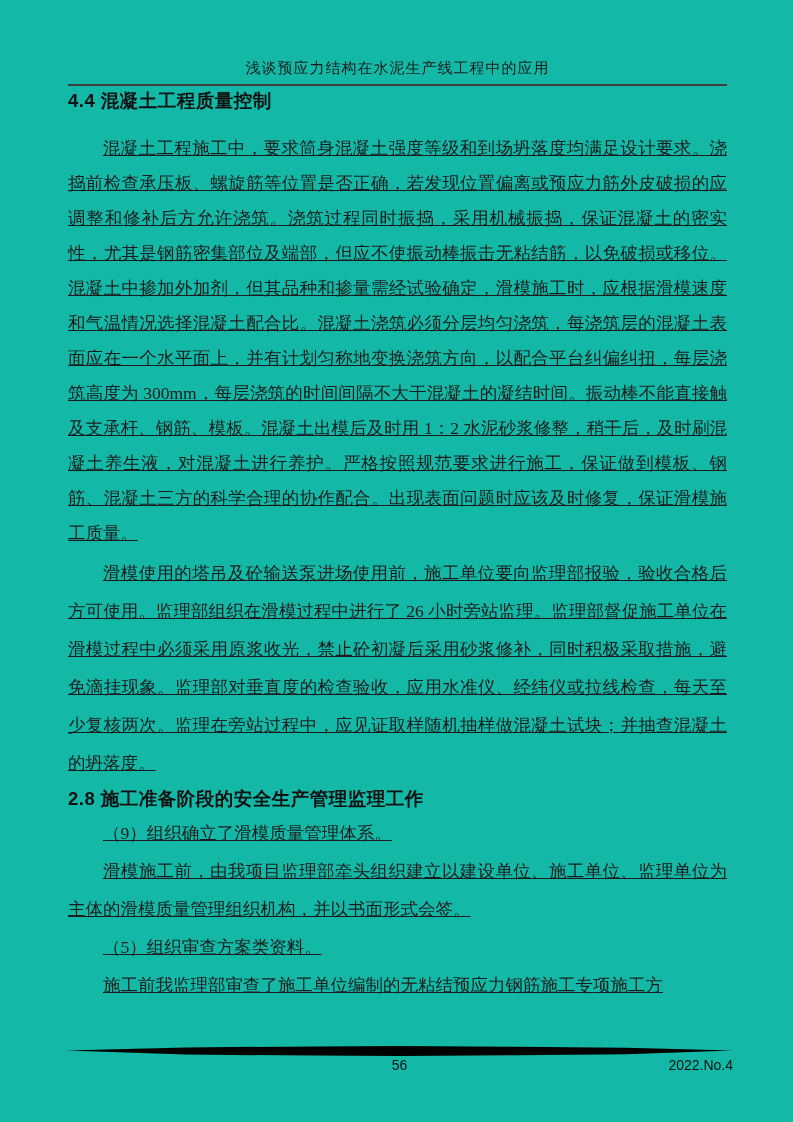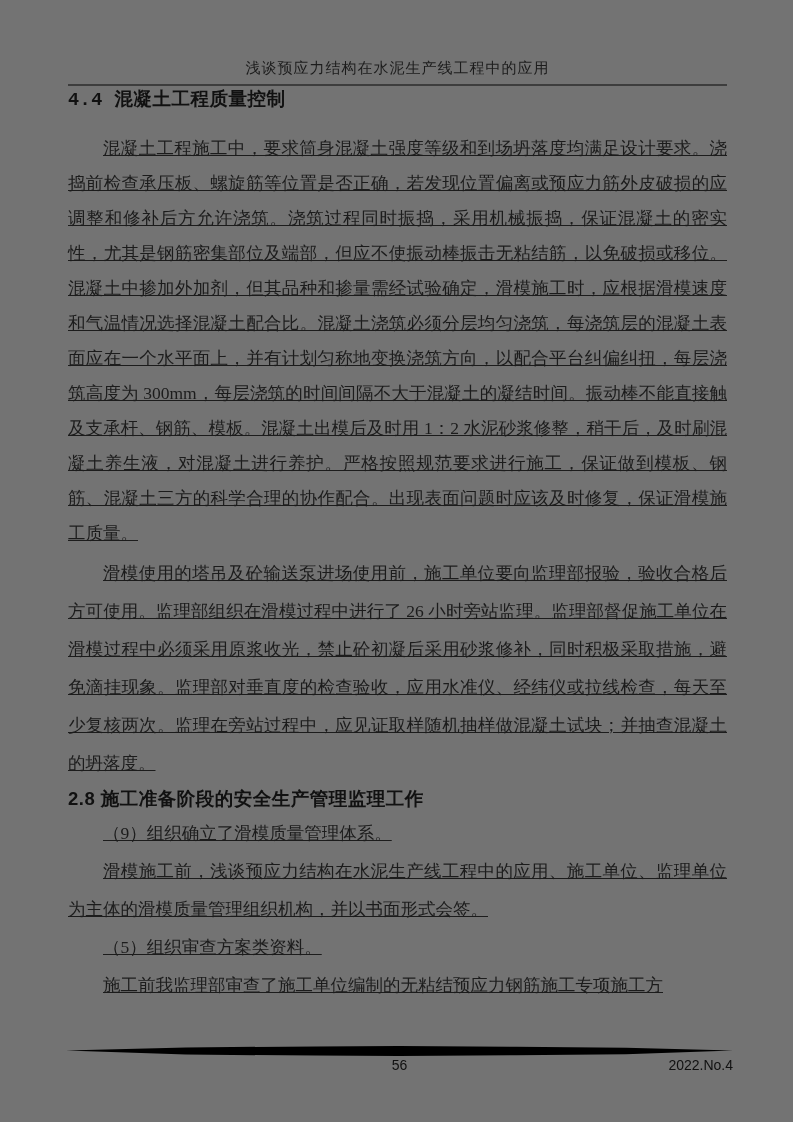--- a/index.html
+++ b/index.html
@@ -1,19 +1,19 @@
 <!DOCTYPE html>
 <html><head>
 <meta charset="utf-8">
 <style>
   html,body { margin:0; padding:0; background:#ffffff; }
   .page {
     position:relative;
     width:793px; height:1122px;
-    background:#737373;
+    background:#14b8a6;
     box-sizing:border-box;
     padding:58px 66px 0 68px;
     overflow:hidden;
     font-family:"Liberation Serif","DejaVu Serif",serif;
     color:#1a1a1a;
   }
   
   .running-title {
     text-align:center;
     font-size:15px;
@@ -49,21 +49,21 @@
   .para {
     font-size:17.5px;
     line-height:38px;
     text-align:justify;
     text-indent:2em;
     margin:0;
     color:#1c1c1c;
     text-decoration:underline;
   }
   
-  [data-name="sec-4-4"]               { margin-top:2px;font-family:Liberation Mono, monospace; }
+  [data-name="sec-4-4"]               { margin-top:2px; }
   [data-name="para-concrete-quality"] { line-height:35px; margin-top:17px; }
   [data-name="para-supervision"]      { margin-top:3px; }
   [data-name="sec-5"]                 { margin-top:2px; }
   [data-name="sec-5-1"]               { margin-top:4px; }
   [data-name="para-item-1"]           { margin-top:2px; }
   
   .page-footer {
     position:absolute;
     left:66px; right:60px;
     top:1046px;
@@ -89,21 +89,21 @@
     <div class="running-title" data-name="running-title">浅谈预应力结构在水泥生产线工程中的应用</div>
     <div class="head-rule" data-name="header-rule"></div>
   </div>
 
   <main class="doc-body" data-name="document-body">
       <h2 class="hd-lv2" data-name="sec-4-4">4.4 混凝土工程质量控制</h2>
       <p class="para" data-name="para-concrete-quality">混凝土工程施工中，要求筒身混凝土强度等级和到场坍落度均满足设计要求。浇捣前检查承压板、螺旋筋等位置是否正确，若发现位置偏离或预应力筋外皮破损的应调整和修补后方允许浇筑。浇筑过程同时振捣，采用机械振捣，保证混凝土的密实性，尤其是钢筋密集部位及端部，但应不使振动棒振击无粘结筋，以免破损或移位。混凝土中掺加外加剂，但其品种和掺量需经试验确定，滑模施工时，应根据滑模速度和气温情况选择混凝土配合比。混凝土浇筑必须分层均匀浇筑，每浇筑层的混凝土表面应在一个水平面上，并有计划匀称地变换浇筑方向，以配合平台纠偏纠扭，每层浇筑高度为 300mm，每层浇筑的时间间隔不大于混凝土的凝结时间。振动棒不能直接触及支承杆、钢筋、模板。混凝土出模后及时用 1：2 水泥砂浆修整，稍干后，及时刷混凝土养生液，对混凝土进行养护。严格按照规范要求进行施工，保证做到模板、钢筋、混凝土三方的科学合理的协作配合。出现表面问题时应该及时修复，保证滑模施工质量。</p>
       <p class="para" data-name="para-supervision">滑模使用的塔吊及砼输送泵进场使用前，施工单位要向监理部报验，验收合格后方可使用。监理部组织在滑模过程中进行了 26 小时旁站监理。监理部督促施工单位在滑模过程中必须采用原浆收光，禁止砼初凝后采用砂浆修补，同时积极采取措施，避免滴挂现象。监理部对垂直度的检查验收，应用水准仪、经纬仪或拉线检查，每天至少复核两次。监理在旁站过程中，应见证取样随机抽样做混凝土试块；并抽查混凝土的坍落度。</p>
       <h2 class="hd-lv2" data-name="sec-5-1">2.8 施工准备阶段的安全生产管理监理工作</h2>
       <p class="para" data-name="para-item-1">（9）组织确立了滑模质量管理体系。</p>
-      <p class="para" data-name="para-org-structure">滑模施工前，浅谈预应力结构在水泥生产线工程中的应用、施工单位、监理单位为主体的滑模质量管理组织机构，并以书面形式会签。</p>
+      <p class="para" data-name="para-org-structure">滑模施工前，由我项目监理部牵头组织建立以建设单位、施工单位、监理单位为主体的滑模质量管理组织机构，并以书面形式会签。</p>
       <p class="para" data-name="para-item-2">（5）组织审查方案类资料。</p>
       <p class="para" data-name="para-plan-review">施工前我监理部审查了施工单位编制的无粘结预应力钢筋施工专项施工方</p>
     </main>
 
   <footer class="page-footer" data-name="page-footer">
     <svg class="footer-bar" data-name="footer-divider-bar" viewBox="0 0 667 10" preserveAspectRatio="none" aria-hidden="true">
       <polygon fill="#000000" points="0,4.5 120,1.4 250,0.4 333,0 450,0.8 560,1.8 667,4.5 560,8.2 450,9.2 333,10 250,9.6 120,8.6"></polygon>
     </svg>
     <div class="footer-row" data-name="footer-text-row">
       <span class="page-num" data-name="page-number">56</span>

